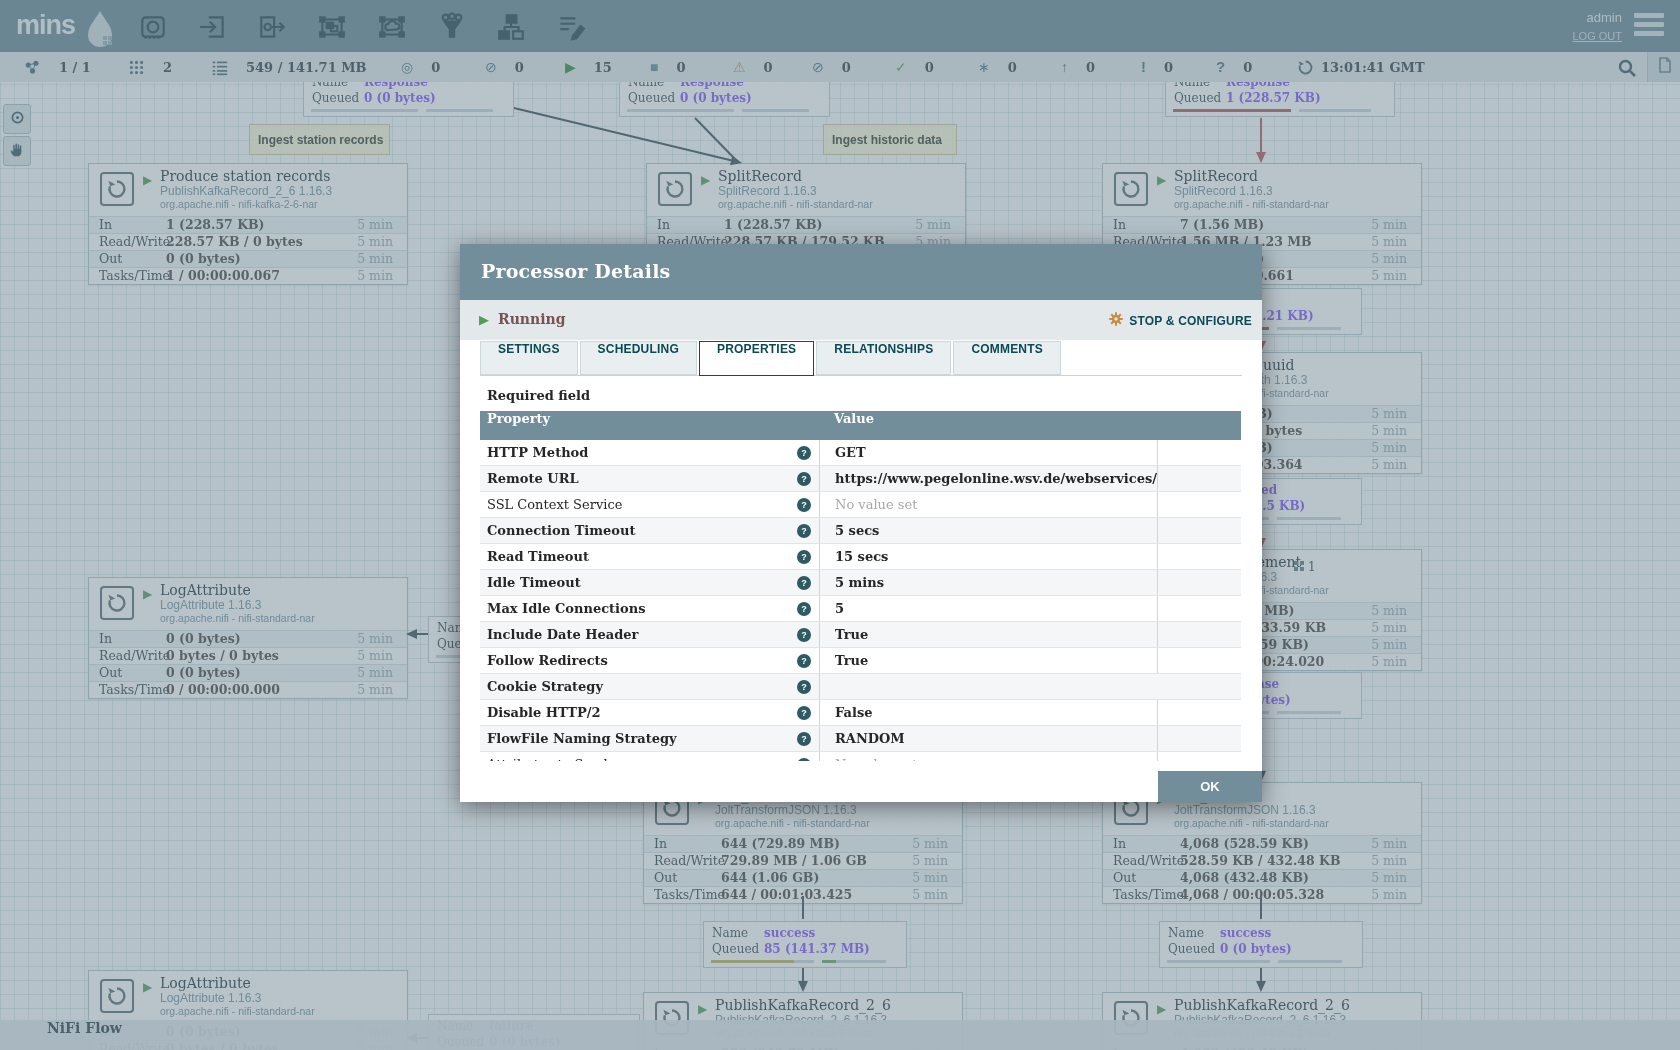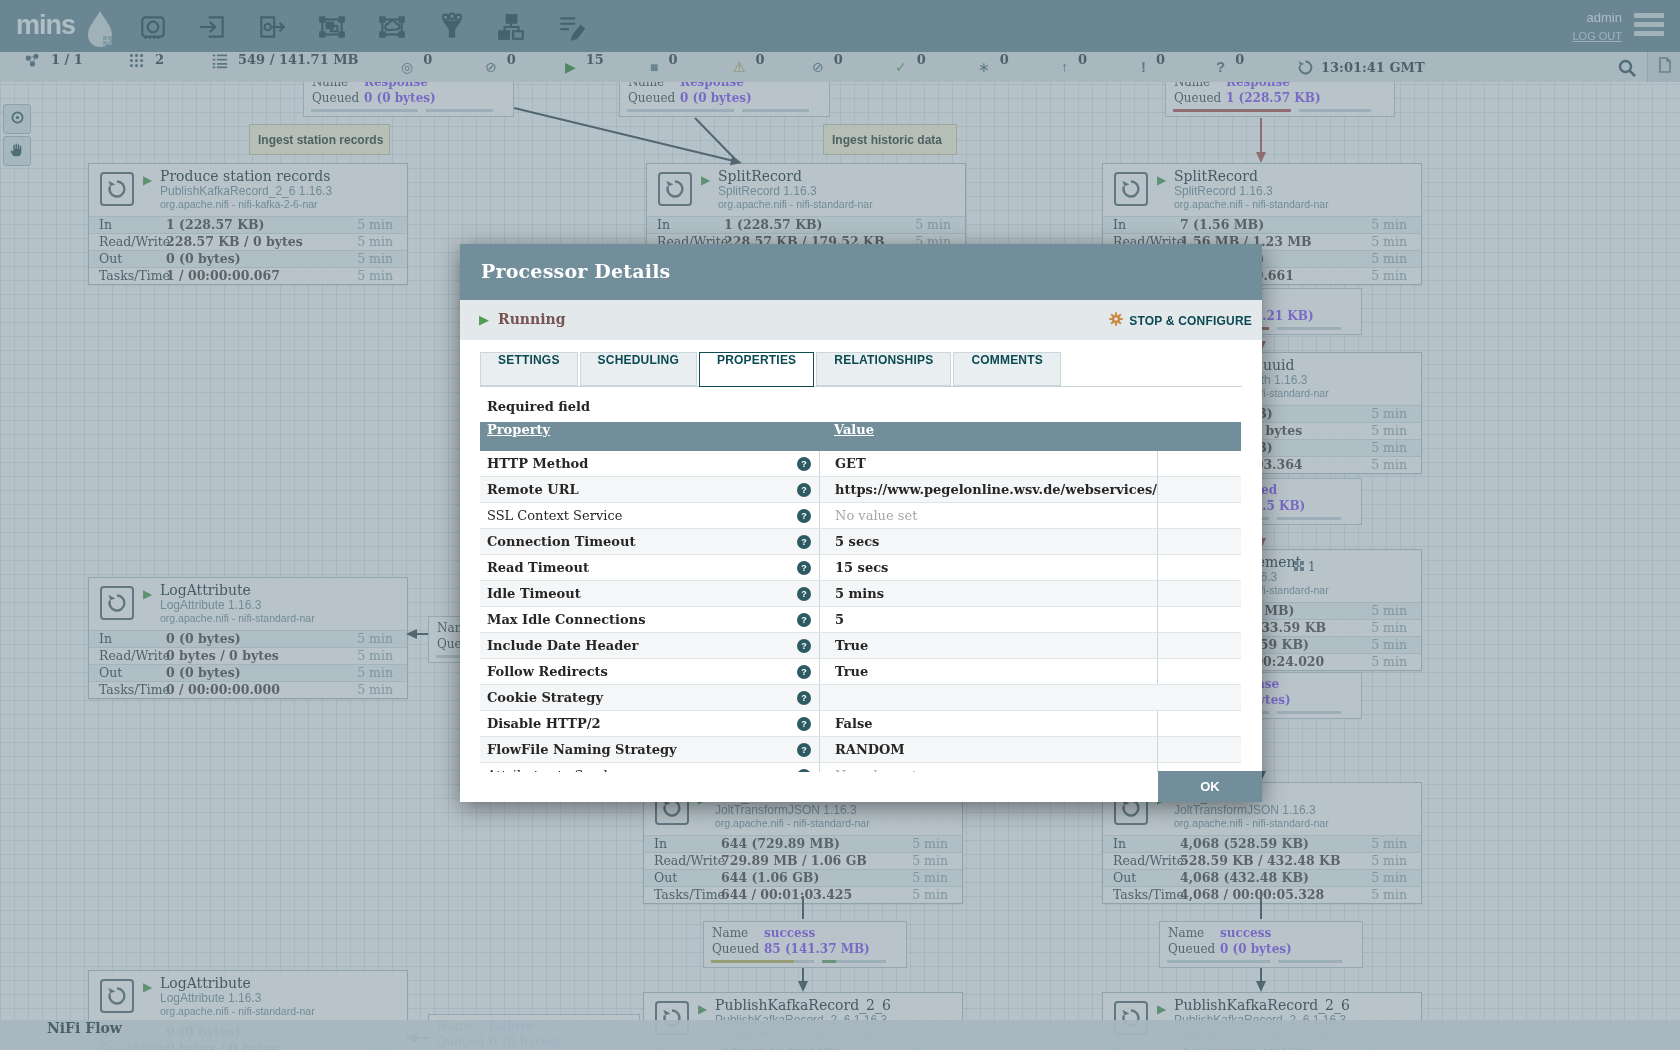--- a/index.html
+++ b/index.html
@@ -13,21 +13,21 @@
   #logo-drop{width:34px;height:38px;margin-left:8px;}
   .tb-icon{position:absolute;top:12px;width:32px;height:30px;color:#2f4e57;cursor:grab;}
   .tb-icon svg{width:100%;height:100%;}
   #user-area{position:absolute;right:58px;top:8px;text-align:right;}
   #user-name{font-size:13px;color:#e9eff1;}
   #logout{font-size:11px;color:#d3dde1;text-decoration:underline;cursor:pointer;display:block;margin-top:4px;}
   #hamburger{position:absolute;right:16px;top:13px;width:30px;height:24px;cursor:pointer;}
   #hamburger div{height:5px;background:#d8e0e4;margin-bottom:4px;border-radius:1px;}
 
   #status-bar{position:absolute;left:0;top:52px;width:1680px;height:30px;background:#e3e8eb;z-index:8;}
-  .sb-item{position:absolute;top:0;height:30px;display:flex;gap:10px;}
+  .sb-item{position:absolute;top:0;height:30px;display:flex;align-items:center;gap:18px;}
   .sb-glyph{font-size:14px;line-height:30px;color:#5c7a86;}
   .sb-svg{width:17px;height:17px;color:#53707c;}
   .sb-svg svg{width:100%;height:100%;}
   .sb-val{font:bold 13px "DejaVu Serif",serif;color:#3e4c53;}
   #sb-time{position:absolute;left:1297px;top:0;height:30px;display:flex;align-items:center;gap:7px;}
   #sb-search{position:absolute;left:1616px;top:5px;width:22px;height:22px;color:#40606c;cursor:pointer;}
   #sb-search svg{width:100%;height:100%;}
   #sb-panel-toggle{position:absolute;left:1647px;top:0;width:33px;height:30px;background:#d3dce0;
     border-left:1px solid #b9c6cc;display:flex;align-items:center;justify-content:center;cursor:pointer;color:#6d868f;}
   #sb-panel-toggle svg{width:16px;height:16px;}
@@ -86,28 +86,28 @@
     box-shadow:0 5px 22px rgba(0,0,0,.45);}
   #dlg-header{height:56px;background:#728e9b;}
   #dlg-title{margin:0;padding:16px 0 0 21px;font:bold 19px "DejaVu Serif",serif;color:#fff;letter-spacing:.2px;}
   #dlg-status{height:40px;background:#e3e8eb;position:relative;}
   #dlg-run{position:absolute;left:19px;top:11px;font:bold 14px "DejaVu Serif",serif;color:#775351;display:flex;gap:9px;align-items:center;}
   #dlg-run .play{color:#4f9e52;font-size:13px;}
   #dlg-action{position:absolute;right:10px;top:11px;font:bold 12px "Liberation Sans",sans-serif;color:#0b4a52;
     display:flex;gap:5px;align-items:center;cursor:pointer;letter-spacing:.2px;}
   #dlg-action svg{width:16px;height:16px;color:#c8893f;}
   #dlg-content{position:relative;padding:0 20px;}
-  #tabs{margin-top:11px;height:35px;border-bottom:1px solid #c9d4d9;}
+  #tabs{margin-top:0;height:35px;border-bottom:1px solid #c9d4d9;}
   .tab{display:inline-block;height:34px;line-height:32px;padding:0 17px;margin-right:2px;background:#e9eef0;
     border:1px solid #ccd7db;font:bold 12px "Liberation Sans",sans-serif;color:#0b4a52;box-sizing:border-box;
     vertical-align:bottom;cursor:pointer;letter-spacing:.2px;}
   .tab.active{background:#fff;border:1px solid #0e4d55;position:relative;top:1px;height:35px;}
   #required-label{margin:12px 0 8px 7px;font:bold 13px "DejaVu Serif",serif;color:#262626;}
   #prop-table{width:761px;}
-  #t-head{display:flex;height:29px;line-height:29px;background:#728e9b;color:#fff;font:bold 13px "DejaVu Serif",serif;text-decoration:underline;}
+  #t-head{display:flex;height:29px;line-height:29px;background:#728e9b;color:#fff;font:bold 13px "DejaVu Serif",serif;}
   .th-p{width:339px;padding-left:7px;box-sizing:border-box;}
   .th-v{width:338px;padding-left:15px;box-sizing:border-box;}
   .th-f{flex:1;}
   #t-body{height:321px;overflow:hidden;}
   .t-row{display:flex;height:26px;border-bottom:1px solid #dee6ea;font:13px "DejaVu Serif",serif;box-sizing:border-box;}
   .t-row:nth-child(even){background:#f4f6f7;}
   .td-p{width:339px;position:relative;padding-left:7px;line-height:25px;box-sizing:border-box;color:#262626;white-space:nowrap;overflow:hidden;}
   .td-p.reqd{font-weight:bold;}
   .help{position:absolute;right:8px;top:6px;width:14px;height:14px;border-radius:50%;background:#2e5a63;
     color:#fff;font:bold 9px "Liberation Sans",sans-serif;text-align:center;line-height:14px;cursor:pointer;}

